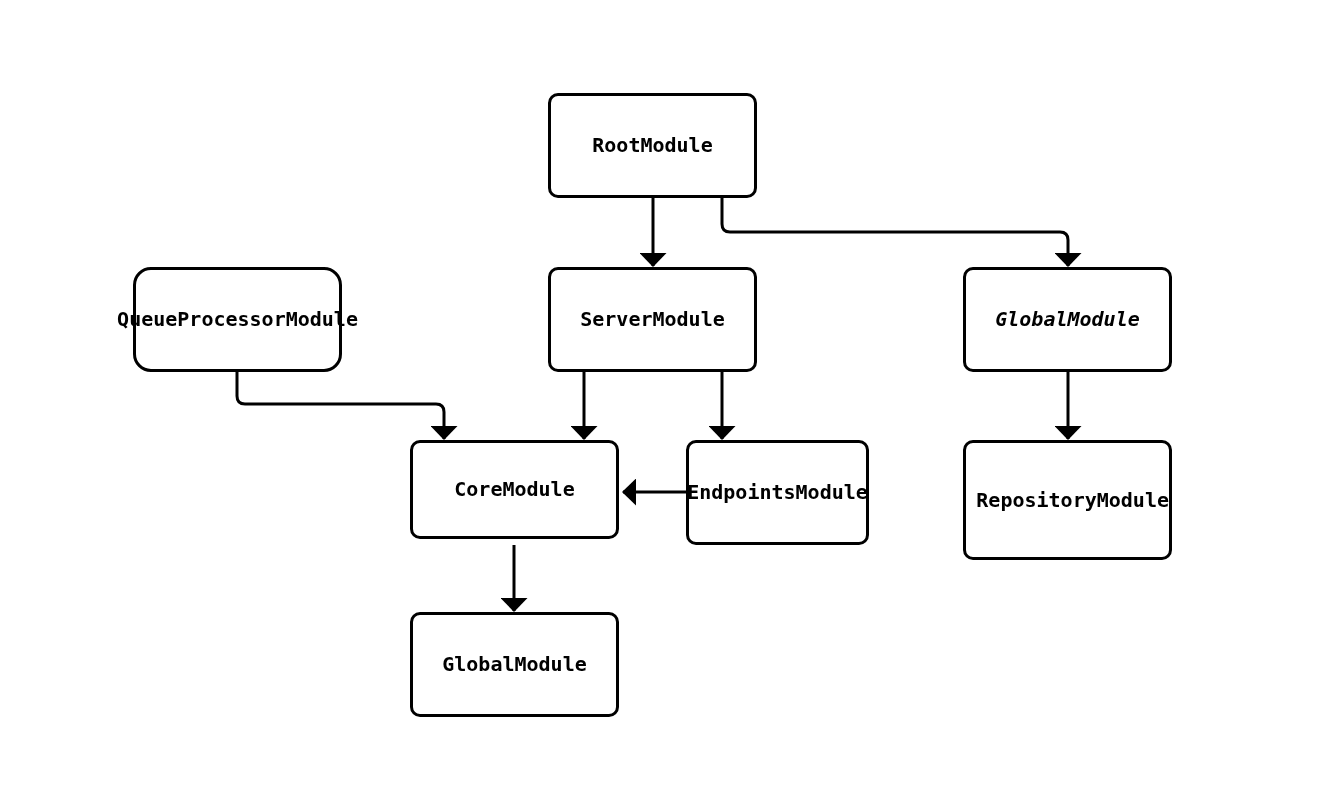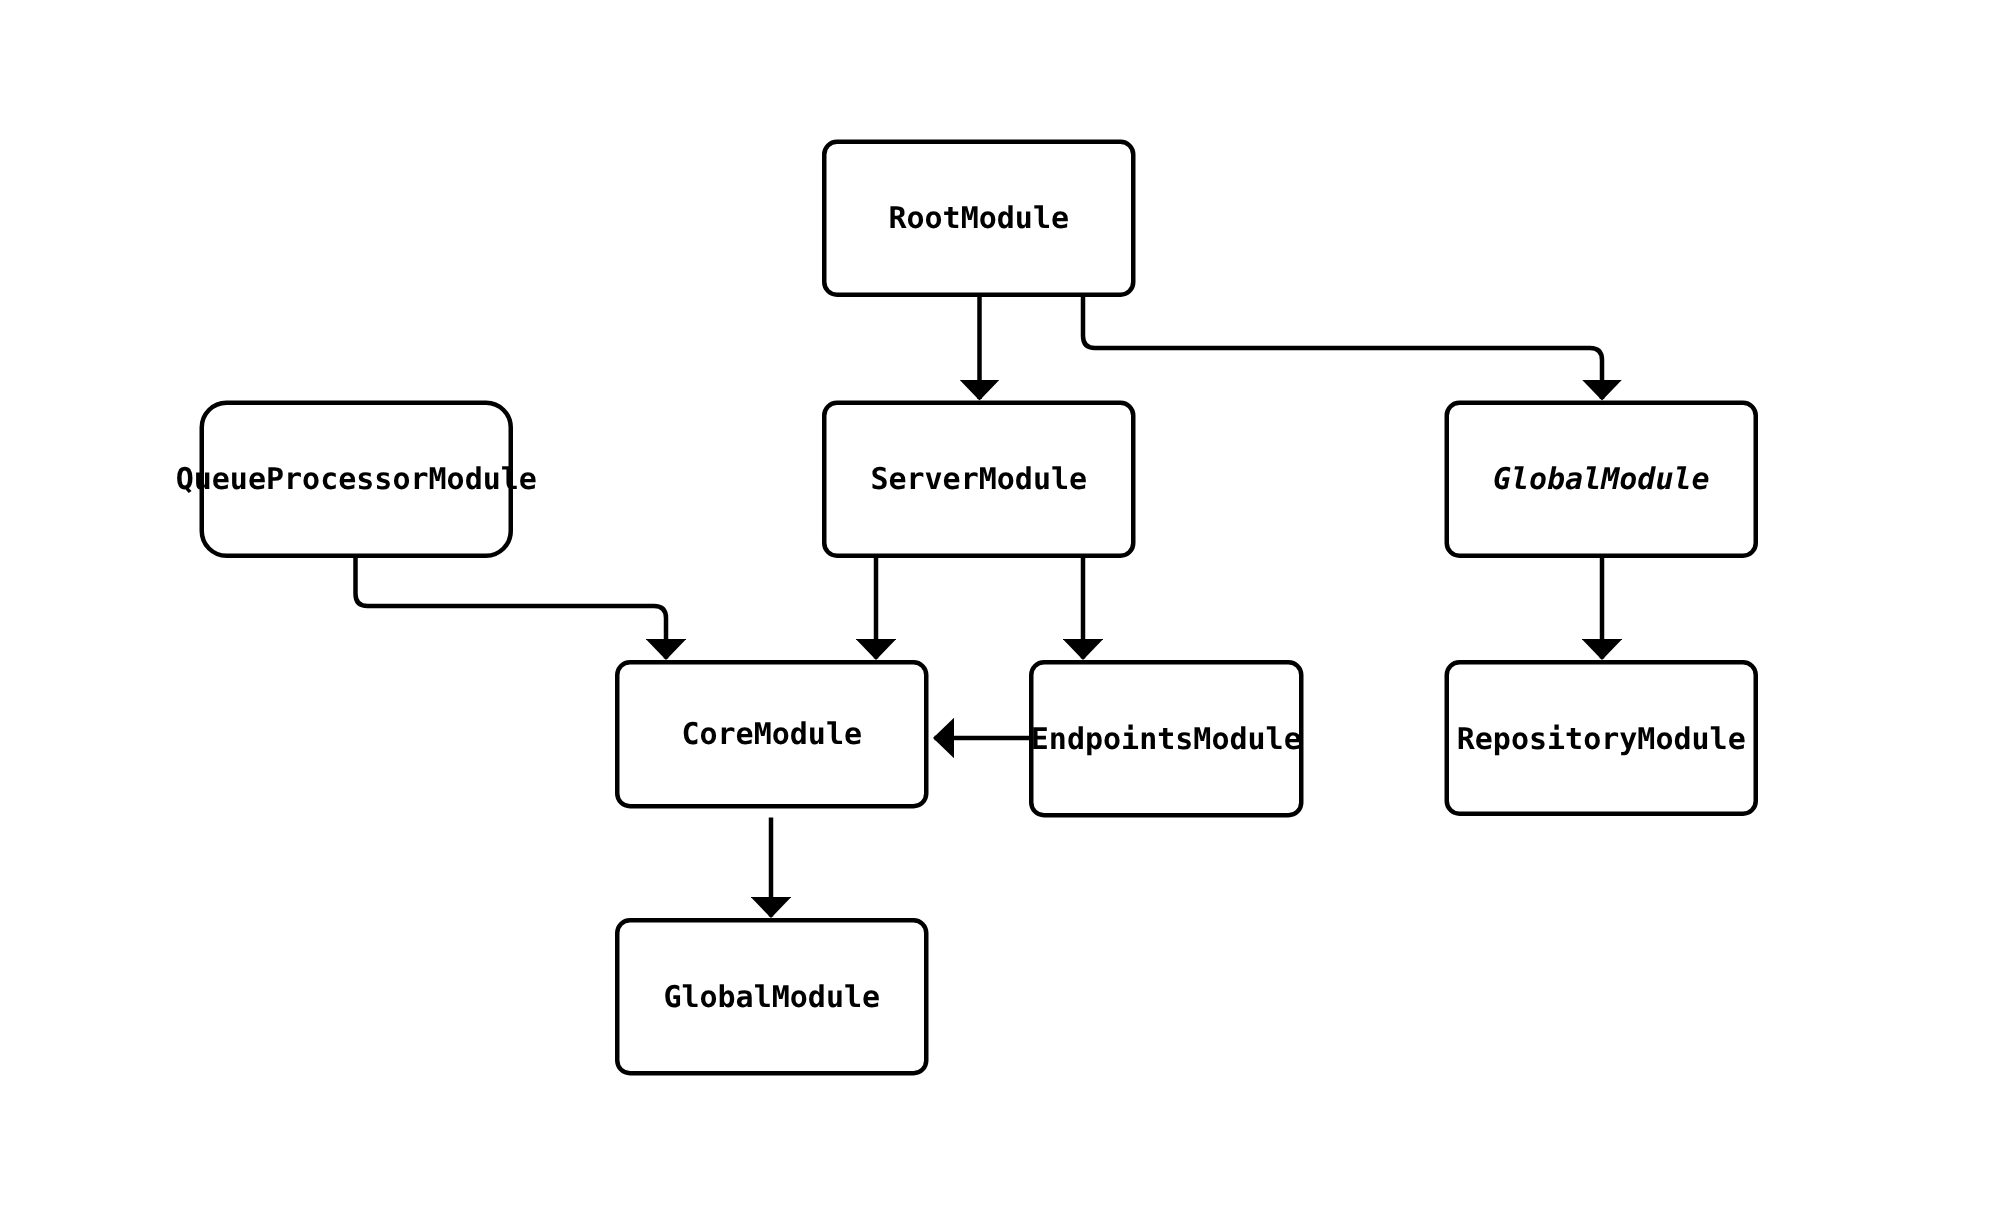--- a/index.html
+++ b/index.html
@@ -82,21 +82,21 @@
       <span>Module</span>
     </div>
     <div class="node" style="left: 410px; top: 440px; width: 209px; height: 99px; justify-content: center;">
       <span>Core</span>
       <span>Module</span>
     </div>
     <div class="node" style="left: 686px; top: 440px; width: 183px; height: 105px;">
       <span>Endpoints</span>
       <span>Module</span>
     </div>
-    <div class="node" style="left: 963px; top: 440px; width: 209px; height: 104px;">
+    <div class="node" style="left: 963px; top: 440px; width: 209px; height: 120px; justify-content: flex-end;">
       <span>Repository</span>
       <span>Module</span>
     </div>
     <div class="node" style="left: 410px; top: 612px; width: 209px; height: 105px;">
       <span>Global</span>
       <span>Module</span>
     </div>
   </div>
 
 </body></html>

